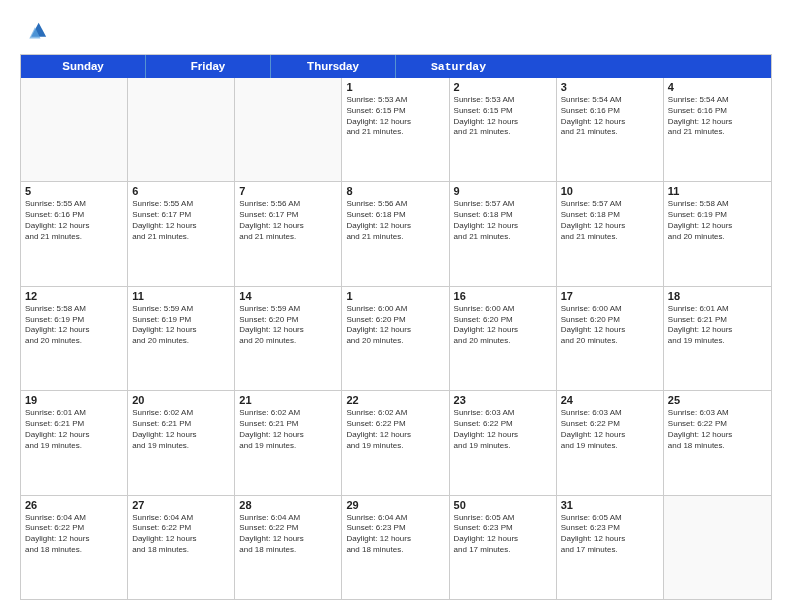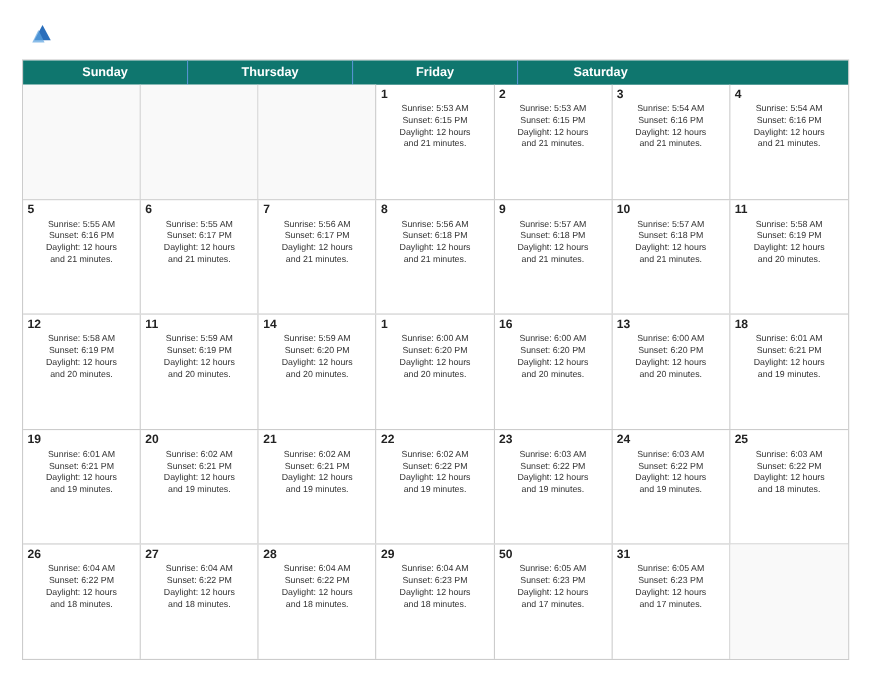--- a/index.html
+++ b/index.html
@@ -46,32 +46,32 @@
       color: #444;
     }
     .calendar {
       flex: 1;
       display: flex;
       flex-direction: column;
       border: 1px solid #ccc;
     }
     .cal-header-row {
       display: grid;
-      grid-template-columns: repeat(5, 1fr);
-      background: #0f766e;
+      grid-template-columns: repeat(6, 1fr);
+      background: #1d4ed8;
     }
     .cal-header-cell {
       color: #fff;
       font-size: 11.5px;
       font-weight: bold;
       text-align: center;
       padding: 5px 2px;
       border-right: 1px solid #5592d0;
     }
-    .cal-header-cell:last-child { border-right: none; }
+    .cal-header-cell:last-child { border-right: none; font-family: Liberation Mono, monospace; }
     .cal-body {
       flex: 1;
       display: flex;
       flex-direction: column;
     }
     .cal-week {
       display: grid;
       grid-template-columns: repeat(7, 1fr);
       flex: 1;
       border-bottom: 1px solid #ccc;
@@ -91,21 +91,20 @@
     .day-num {
       font-size: 11px;
       font-weight: bold;
       color: #222;
       margin-bottom: 2px;
     }
     .day-info {
       font-size: 8px;
       color: #333;
       line-height: 1.35;
-      text-align: center;
     }
   </style>
 </head>
 <body>
 
 <div class="page">
   <div class="header">
     <div class="logo">
       <svg class="logo-icon" viewBox="0 0 30 30">
         <polygon points="20,5 28,20 12,20" fill="#2a6ebb"></polygon>
@@ -120,22 +119,22 @@
     </div>
     <div class="title-block">
       <div class="calendar-title"></div>
       <div class="calendar-subtitle"></div>
     </div>
   </div>
 
   <div class="calendar">
     <div class="cal-header-row" id="cal-header">
         <div class="cal-header-cell">Sunday</div>
+        <div class="cal-header-cell">Friday</div>
         <div class="cal-header-cell">Thursday</div>
-        <div class="cal-header-cell">Friday</div>
         <div class="cal-header-cell">Saturday</div>
       </div>
     <div class="cal-body" id="cal-body">
         <div class="cal-week">
           <div class="cal-cell empty"></div>
           <div class="cal-cell empty"></div>
           <div class="cal-cell empty"></div>
           <div class="cal-cell">
             <div class="day-num">1</div>
             <div class="day-info" style="white-space: pre-line;">Sunrise: 5:53 AM
@@ -246,21 +245,21 @@
 and 20 minutes.</div>
           </div>
           <div class="cal-cell">
             <div class="day-num">16</div>
             <div class="day-info" style="white-space: pre-line;">Sunrise: 6:00 AM
 Sunset: 6:20 PM
 Daylight: 12 hours
 and 20 minutes.</div>
           </div>
           <div class="cal-cell">
-            <div class="day-num">13</div>
+            <div class="day-num">17</div>
             <div class="day-info" style="white-space: pre-line;">Sunrise: 6:00 AM
 Sunset: 6:20 PM
 Daylight: 12 hours
 and 20 minutes.</div>
           </div>
           <div class="cal-cell">
             <div class="day-num">18</div>
             <div class="day-info" style="white-space: pre-line;">Sunrise: 6:01 AM
 Sunset: 6:21 PM
 Daylight: 12 hours

